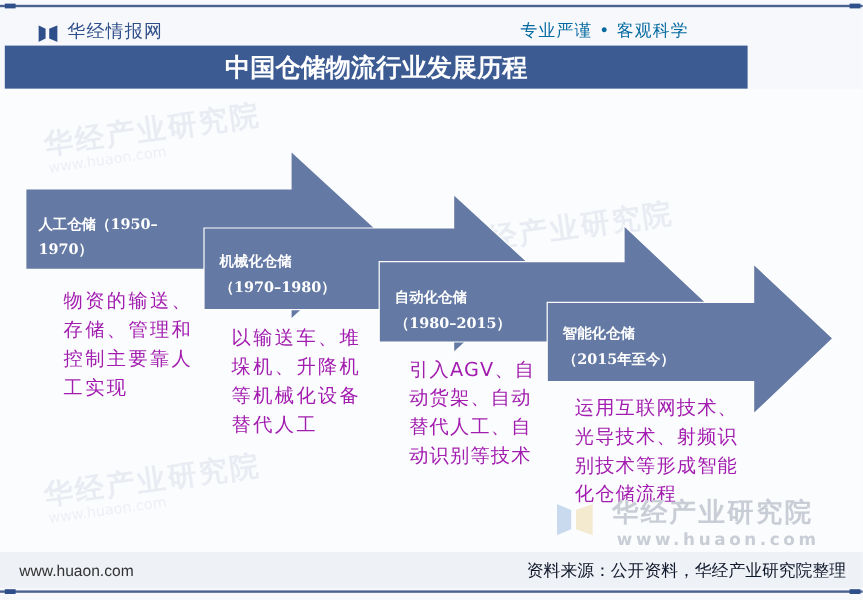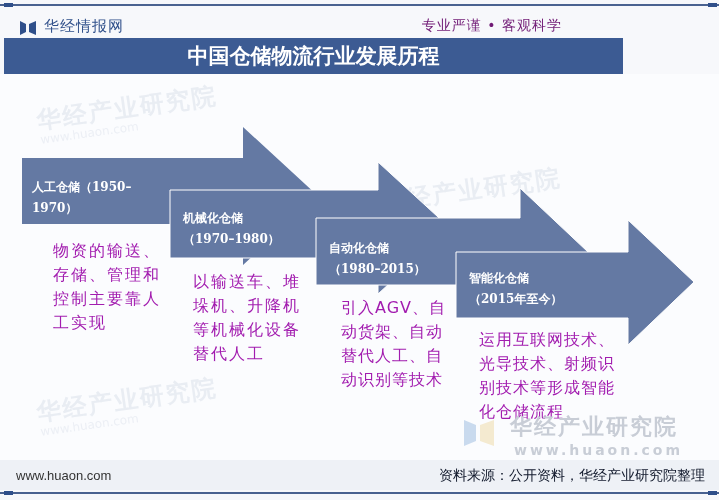--- a/index.html
+++ b/index.html
@@ -4,24 +4,24 @@
   <style>
     html, body { margin: 0; padding: 0; }
     body {
       width: 719px; height: 500px; position: relative; overflow: hidden;
       background: #f7f8fb;
       font-family: "DejaVu Sans", sans-serif;
     }
     .topline { position: absolute; left: 0; top: 4px; width: 719px; height: 2px; background: #4a6290; }
     .topline-cap-l { position: absolute; left: 4px; top: 3px; width: 9px; height: 4px; background: #2f4f8a; }
     .topline-cap-r { position: absolute; right: 2px; top: 3px; width: 9px; height: 4px; background: #2f4f8a; }
-    .header { position: absolute; left: 0; top: 6px; width: 584px; height: 32px; }
+    .header { position: absolute; left: 12px; top: 6px; width: 584px; height: 32px; }
     .logo { position: absolute; left: 20px; top: 15px; width: 16px; height: 14px; }
     .brand { position: absolute; left: 44px; top: 11px; font-size: 15px; color: #2f4f8a; letter-spacing: 1px; }
-    .slogan { position: absolute; right: 22px; top: 11px; font-size: 14px; color: #701a75; letter-spacing: 1px; text-align: right; }
+    .slogan { position: absolute; right: 22px; top: 11px; font-size: 14px; color: #0369a1; letter-spacing: 1px; text-align: right; }
     .title-bar {
       position: absolute; left: 4px; top: 38px; width: 619px; height: 36px;
       background: #3c5b93; color: #fff; text-align: center;
       font-family: "DejaVu Serif", serif; font-weight: bold; font-size: 21px; line-height: 36px;
     }
     .canvas { position: absolute; left: 0; top: 74px; width: 719px; height: 386px; background: #fbfcfe; }
     .wm { position: absolute; color: #e9edf3; font-weight: bold; font-size: 24px; transform: rotate(-8deg); letter-spacing: 2px; }
     .wm-sm { position: absolute; color: #eceff5; font-size: 12px; transform: rotate(-8deg); }
     svg.arrows { position: absolute; left: 0; top: 0; }
     .stage-title {

